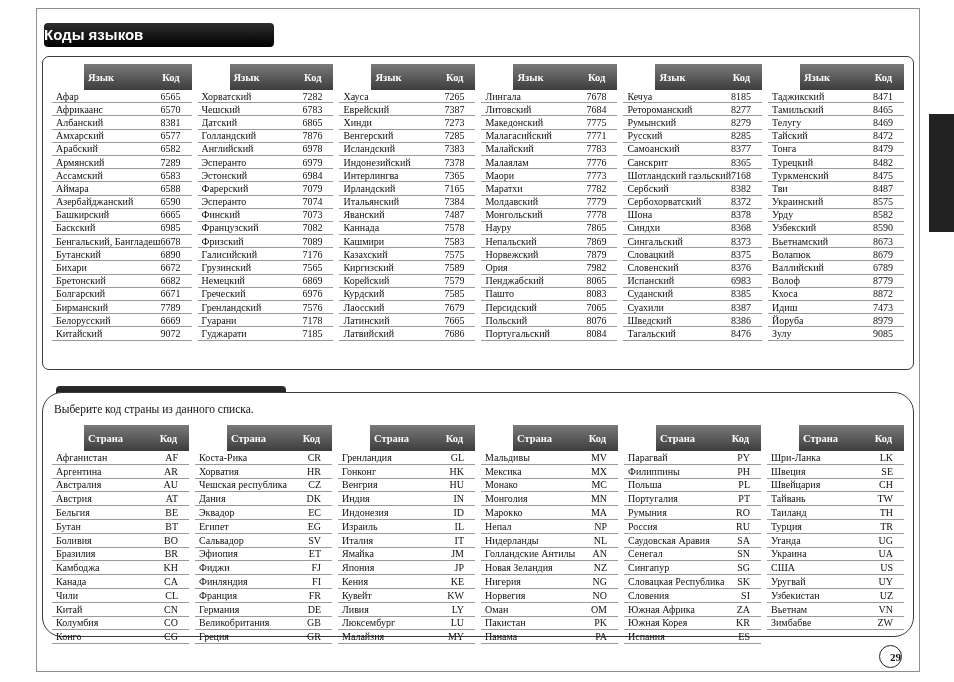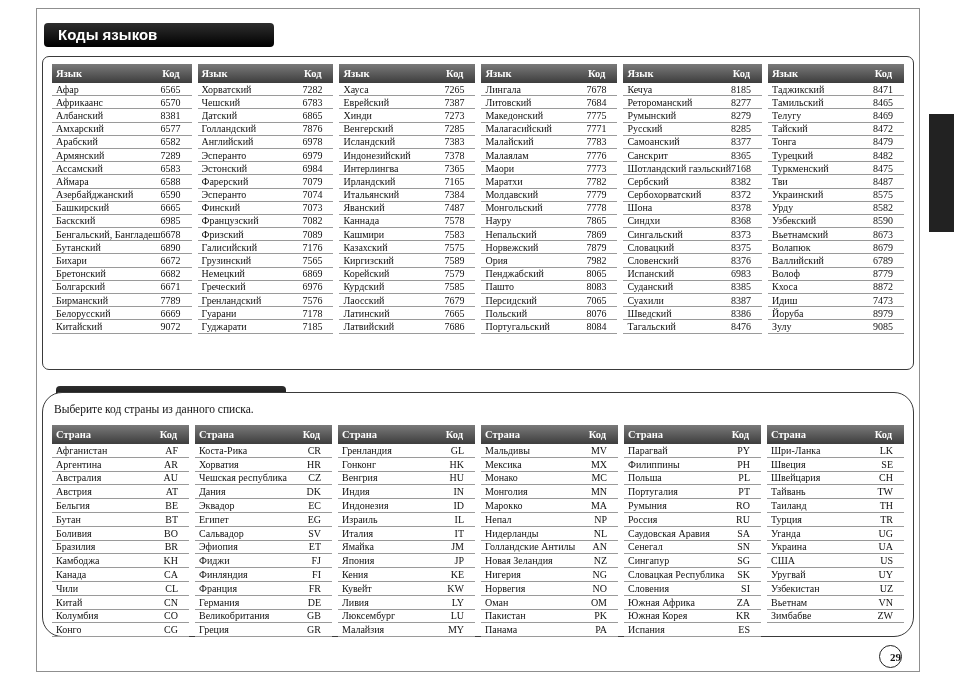--- a/index.html
+++ b/index.html
@@ -1,30 +1,30 @@
 <!DOCTYPE html>
 <html><head>
 <meta charset="utf-8">
 <style>
   *{box-sizing:border-box;}
   html,body{margin:0;padding:0;background:#ffffff;}
   .page{position:relative;width:954px;height:682px;background:#ffffff;font-family:"Liberation Serif",serif;color:#111;overflow:hidden;}
   .outer-frame{position:absolute;left:36px;top:8px;width:884px;height:664px;border:1px solid #8f8f8f;pointer-events:none;}
   .title-bar{position:absolute;width:230px;height:24px;background:linear-gradient(#2e2e2e,#000);color:#fff;
              font-family:"Liberation Sans",sans-serif;font-weight:bold;font-size:15px;line-height:24px;
-             padding-left:14px;border-radius:4px;}
+             border-radius:4px;}
   .bar1{left:44px;top:23px;}
   .bar2{left:56px;top:386px;}
   .panel{position:absolute;left:42px;width:872px;border:1px solid #3a3a3a;border-radius:7px;background:#fff;padding:7px 9px;}
   .panel1{top:56px;height:314px;}
   .panel2{top:392px;height:245px;border-radius:20px;}
   .intro{font-size:11.5px;margin:3px 0 10px 2px;white-space:nowrap;}
   .tbl{display:grid;grid-template-columns:repeat(6,1fr);column-gap:6px;}
   .thead{display:flex;justify-content:space-between;align-items:center;background:linear-gradient(#7a7a7a,#3d3d3d);
-         color:#fff;font-weight:bold;font-size:10.5px;height:19px;padding:0 2px 0 4px;}
+         color:#fff;font-weight:bold;font-size:10.5px;height:26px;padding:0 2px 0 4px;margin-left:32px;}
   .thead .code{padding-right:10px;text-align:center;}
   .trow{display:flex;justify-content:space-between;align-items:center;border-bottom:1px solid #9a9a9a;padding:0 2px 0 4px;}
   .panel1 .trow{height:13.2px;}
   .panel2 .trow{height:13.8px;}
   .nm{font-size:10px;white-space:nowrap;overflow:hidden;}
   .trow .code{font-size:10px;padding-right:9px;flex:none;}
   .side-tab{position:absolute;right:0;top:114px;width:25px;height:118px;background:#222;}
   .page-badge{position:absolute;left:879px;top:645px;width:23px;height:23px;border:1.5px solid #222;border-radius:50%;
               display:flex;align-items:center;justify-content:flex-end;font-size:11px;font-weight:bold;background:#fff;}
 </style>

